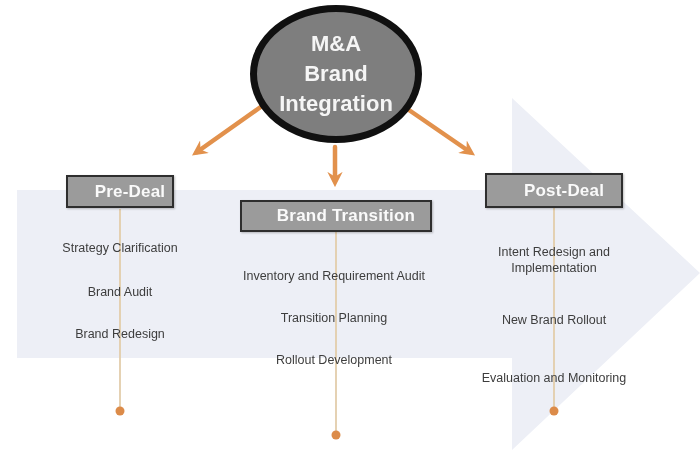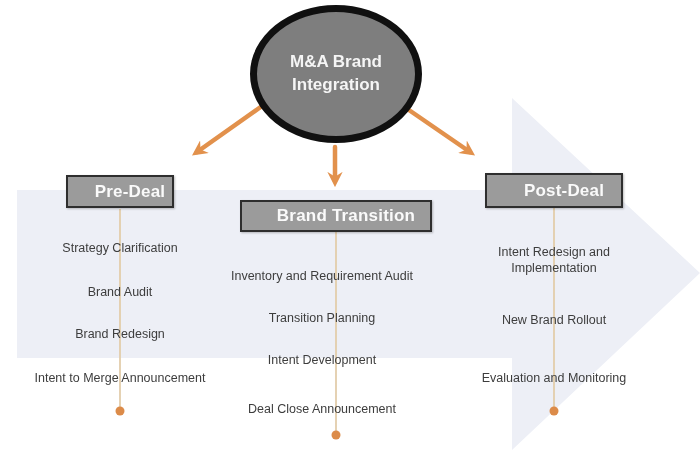--- a/index.html
+++ b/index.html
@@ -28,42 +28,42 @@
   .connector{stroke:var(--connector);stroke-width:1.8;}
   .end-dot{fill:var(--dot);}
   .hub-circle{
     position:absolute;left:250px;top:5px;width:172px;height:138px;
     box-sizing:border-box;border:7px solid var(--circle_stroke);border-radius:50%;
     background:var(--circle_fill);
     display:flex;align-items:center;justify-content:center;text-align:center;
     z-index:2;
   }
   .hub-title{
-    color:var(--title_text);font-weight:bold;font-size:17px;line-height:1.35;
+    color:var(--title_text);font-weight:bold;font-size:22px;line-height:1.35;
     width:118px;
   }
   .phase-box{
     position:absolute;box-sizing:border-box;
     background:var(--box_fill);border:2px solid var(--box_stroke);
     color:var(--box_text);font-weight:bold;font-size:17px;
     display:flex;align-items:center;justify-content:center;text-align:center;
     z-index:2;letter-spacing:0.2px;
     box-shadow:1px 1px 2px rgba(0,0,0,0.25);
     padding-left:20px;
   }
   .box-pre{left:66px;top:175px;width:108px;height:33px;}
   .box-mid{left:240px;top:200px;width:192px;height:32px;}
   .box-post{left:485px;top:173px;width:138px;height:35px;}
   .item{
     position:absolute;z-index:2;
     color:var(--item_text);font-size:12.5px;line-height:1.25;
     text-align:center;
   }
   .col-left{left:20px;width:200px;}
-  .col-mid{left:212px;width:220px;}
+  .col-mid{left:224px;width:220px;}
   .col-right{left:474px;width:160px;}
 </style>
 </head>
 <body>
 
 <div class="canvas">
 
   <svg class="bg-svg" viewBox="0 0 700 460" aria-hidden="true">
     <defs>
       <marker id="ah" viewBox="0 0 10 10" refX="6" refY="5" markerWidth="3.4" markerHeight="3.4" orient="auto-start-reverse">
@@ -90,24 +90,22 @@
     <div class="hub-title">M&amp;A Brand Integration</div>
   </div>
 
   <div class="phase-box box-pre">Pre-Deal</div>
   <div class="phase-box box-mid">Brand Transition</div>
   <div class="phase-box box-post">Post-Deal</div>
 
   <div class="item col-left" style="top:285px;">Brand Audit</div>
   <div class="item col-left" style="top:241px;">Strategy Clarification</div>
   <div class="item col-left" style="top:327px;">Brand Redesign</div>
-  <div class="item col-left" style="top:371px;">Intent to Merge Announcement</div>
 
   <div class="item col-mid" style="top:269px;">Inventory and Requirement Audit</div>
   <div class="item col-mid" style="top:311px;">Transition Planning</div>
-  <div class="item col-mid" style="top:353px;">Intent Development</div>
-  <div class="item col-mid" style="top:402px;">Deal Close Announcement</div>
+  <div class="item col-mid" style="top:353px;">Rollout Development</div>
 
   <div class="item col-right" style="top:245px;">Intent Redesign and Implementation</div>
   <div class="item col-right" style="top:371px;">Evaluation and Monitoring</div>
   <div class="item col-right" style="top:313px;">New Brand Rollout</div>
 
 </div>
 
 </body></html>

